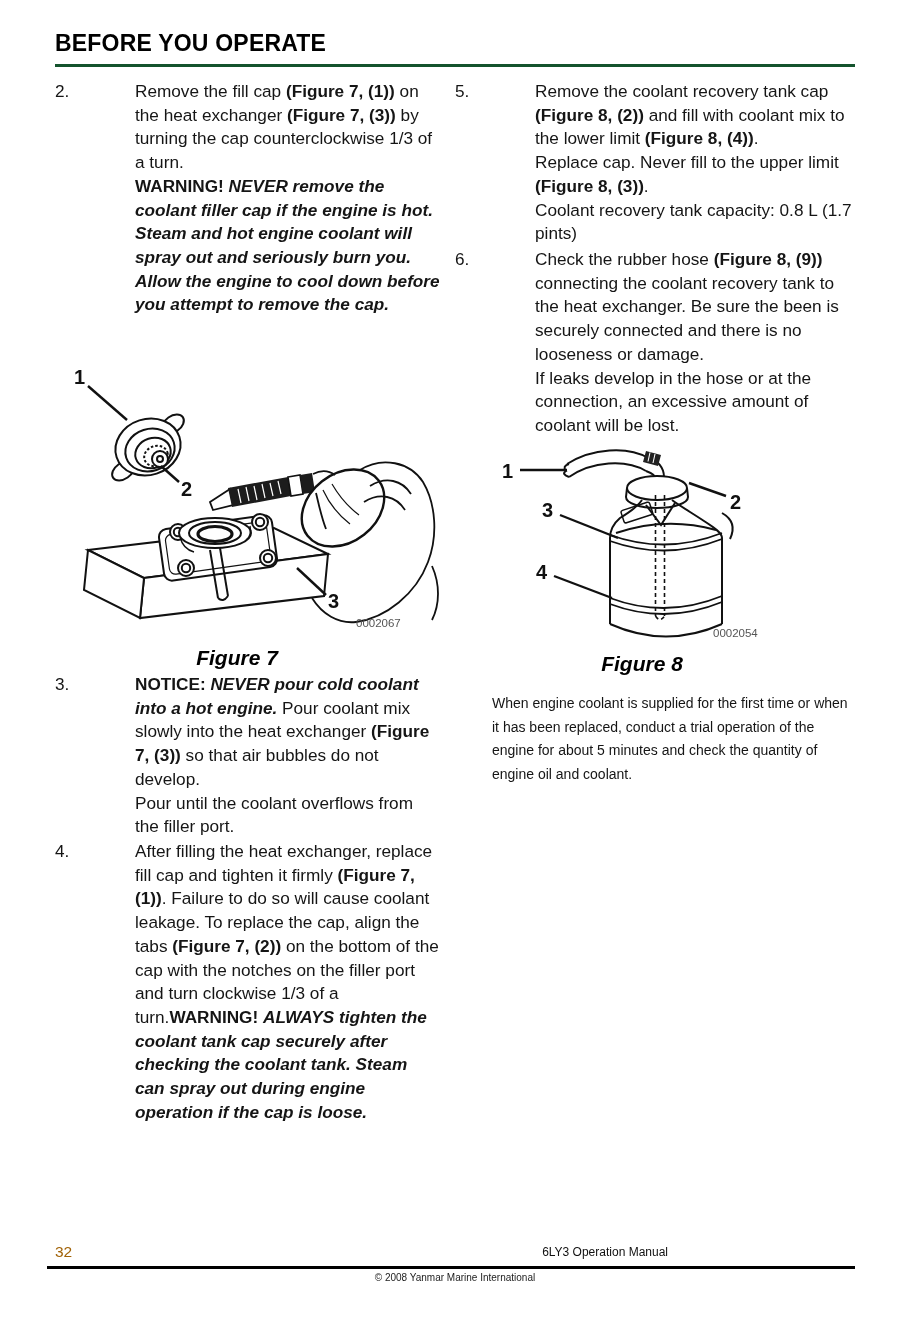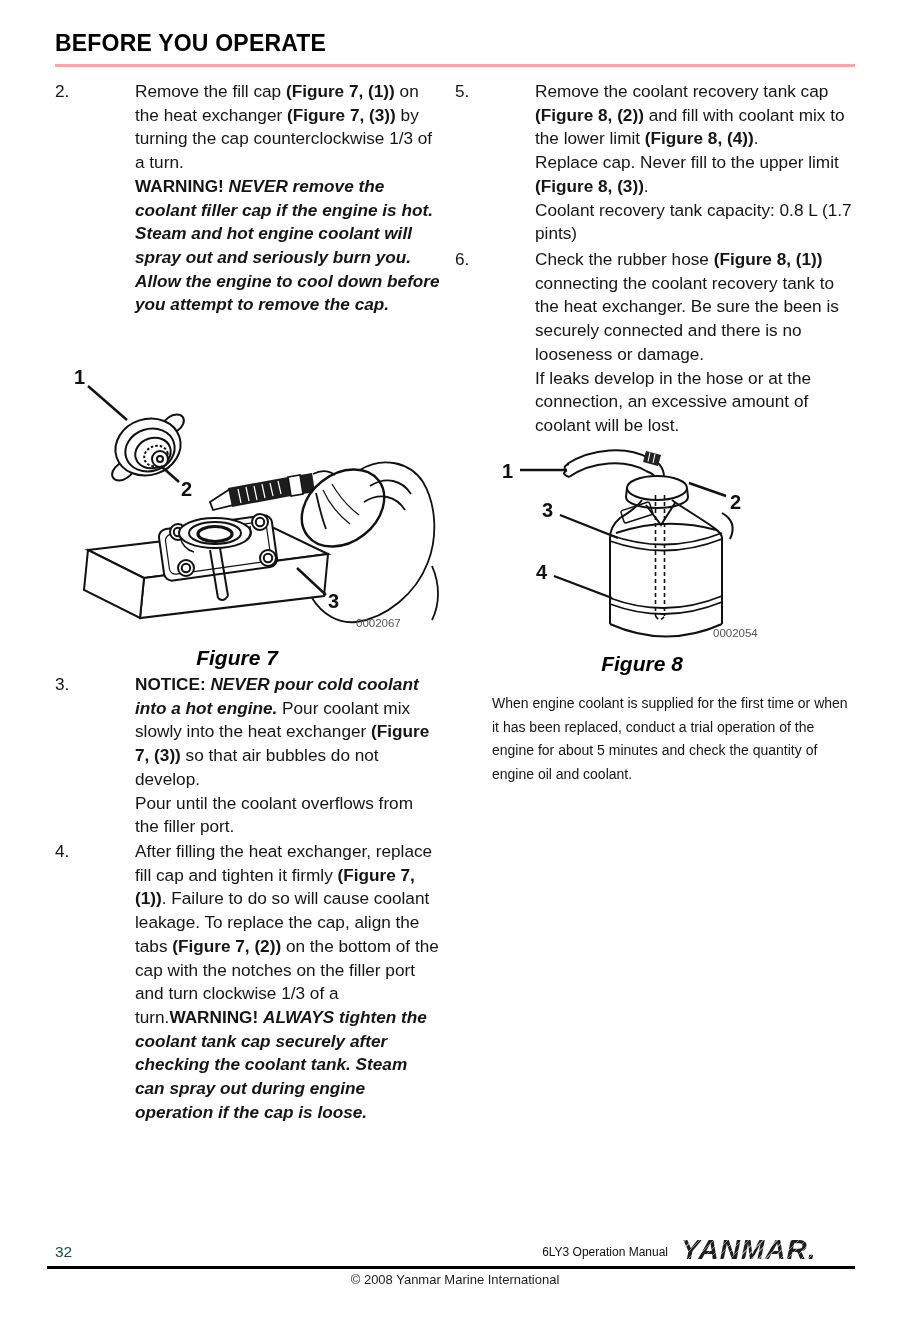--- a/index.html
+++ b/index.html
@@ -6,21 +6,21 @@
   body {
     width:910px; height:1330px;
     font-family:"Liberation Sans", sans-serif;
     color:#111;
   }
   .page { position:relative; width:910px; height:1330px; overflow:hidden; background:#fff; }
 
   .header-band {
     position:absolute; left:55px; top:30px; width:800px;
     font-size:23px; font-weight:bold; letter-spacing:.2px; color:#000;
-    border-bottom:3px solid #fca5a5; padding-bottom:7px;
+    border-bottom:3px solid #14532d; padding-bottom:7px;
   }
 
   .item { position:absolute; display:flex; font-size:17.2px; line-height:23.7px; color:#151515; }
   .item .num { flex:0 0 37px; width:37px; }
   .item .txt { flex:1;margin-left:43px; }
   .b { font-weight:bold; }
   .i { font-style:italic; }
 
   .fig { position:absolute; }
   .caption {
@@ -30,35 +30,35 @@
   svg { display:block; }
   svg .callout { font:bold 20px "Liberation Sans", sans-serif; fill:#111; }
   svg .code { font:11.5px "Liberation Sans", sans-serif; fill:#555; }
   svg .ln { stroke:#111; stroke-width:2.4; }
 
   .closing {
     position:absolute; left:492px; top:692px; width:365px;
     font-size:14px; line-height:23.7px; color:#151515;
   }
 
-  .page-num { position:absolute; left:55px; top:1243px; font-size:15.5px; color:#14532d; }
+  .page-num { position:absolute; left:55px; top:1243px; font-size:15.5px; color:#a16207; }
   .manual-title { position:absolute; left:400px; top:1245px; width:268px; text-align:right; font-size:12px; color:#111; }
   .brand {
     position:absolute; left:681px; top:1234px; width:178px;
     font-size:28px; font-weight:bold; font-style:italic; letter-spacing:1px; line-height:32px;
     color:#2e2e2e; white-space:nowrap;
   }
   @supports (-webkit-background-clip: text) {
     .brand {
       background:repeating-linear-gradient(135deg,#1f1f1f 0 2px,#8a8a8a 2px 3px,#1f1f1f 3px 5px);
       -webkit-background-clip:text; background-clip:text; color:transparent;
     }
   }
   .footer-rule { position:absolute; left:47px; top:1266px; width:808px; height:2.5px; background:#000; }
-  .copyright { position:absolute; left:0; top:1272px; width:910px; text-align:center; font-size:13px; color:#1c1c1c; }
+  .copyright { position:absolute; left:0; top:1272px; width:910px; text-align:center; font-size:10px; color:#1c1c1c; }
 </style>
 </head>
 <body>
 
 <div class="page">
 
   <div class="header-band">BEFORE YOU OPERATE</div>
 
   <div class="item" style="left:55px; top:80px; width:385px;">
     <span class="num">2.</span>
@@ -153,21 +153,21 @@
     <div class="txt"><span>After filling the heat exchanger, replace fill cap and tighten it firmly </span><span class="b">(Figure 7, (1))</span><span>. Failure to do so will cause coolant leakage. To replace the cap, align the tabs </span><span class="b">(Figure 7, (2))</span><span> on the bottom of the cap with the notches on the filler port and turn clockwise 1/3 of a turn.</span><span class="b">WARNING! </span><span class="b i">ALWAYS tighten the coolant tank cap securely after checking the coolant tank. Steam can spray out during engine operation if the cap is loose.</span></div>
   </div>
 
   <div class="item" style="left:455px; top:80px; width:402px;">
     <span class="num">5.</span>
     <div class="txt"><span>Remove the coolant recovery tank cap </span><span class="b">(Figure 8, (2))</span><span> and fill with coolant mix to the lower limit </span><span class="b">(Figure 8, (4))</span><span>.</span><br><span>Replace cap. Never fill to the upper limit </span><span class="b">(Figure 8, (3))</span><span>.</span><br><span>Coolant recovery tank capacity: 0.8 L (1.7 pints)</span></div>
   </div>
 
   <div class="item" style="left:455px; top:248px; width:402px;">
     <span class="num">6.</span>
-    <div class="txt"><span>Check the rubber hose </span><span class="b">(Figure 8, (1))</span><span> connecting the coolant recovery tank to the heat exchanger. Be sure the been is securely connected and there is no looseness or damage.</span><br><span>If leaks develop in the hose or at the connection, an excessive amount of coolant will be lost.</span></div>
+    <div class="txt"><span>Check the rubber hose </span><span class="b">(Figure 8, (9))</span><span> connecting the coolant recovery tank to the heat exchanger. Be sure the been is securely connected and there is no looseness or damage.</span><br><span>If leaks develop in the hose or at the connection, an excessive amount of coolant will be lost.</span></div>
   </div>
 
   <div class="fig" style="left:470px; top:443px;">
     <svg width="400" height="205" viewBox="0 0 400 205">
       <g>
         <text class="callout" x="32" y="35">1</text>
         <line class="ln" x1="50" y1="27" x2="97" y2="27"></line>
       </g>
 
       <g fill="none" stroke="#111" stroke-width="2">
@@ -227,17 +227,16 @@
       <text class="code" x="243" y="194">0002054</text>
     </svg>
   </div>
 
   <div class="caption" style="left:442px; top:652px; width:400px;">Figure 8</div>
 
   <div class="closing">When engine coolant is supplied for the first time or when it has been replaced, conduct a trial operation of the engine for about 5 minutes and check the quantity of engine oil and coolant.</div>
 
   <div class="page-num">32</div>
   <div class="manual-title">6LY3 Operation Manual</div>
-  <div class="brand">YANMAR.</div>
   <div class="footer-rule"></div>
   <div class="copyright">© 2008 Yanmar Marine International</div>
 
 </div>
 
 </body></html>

